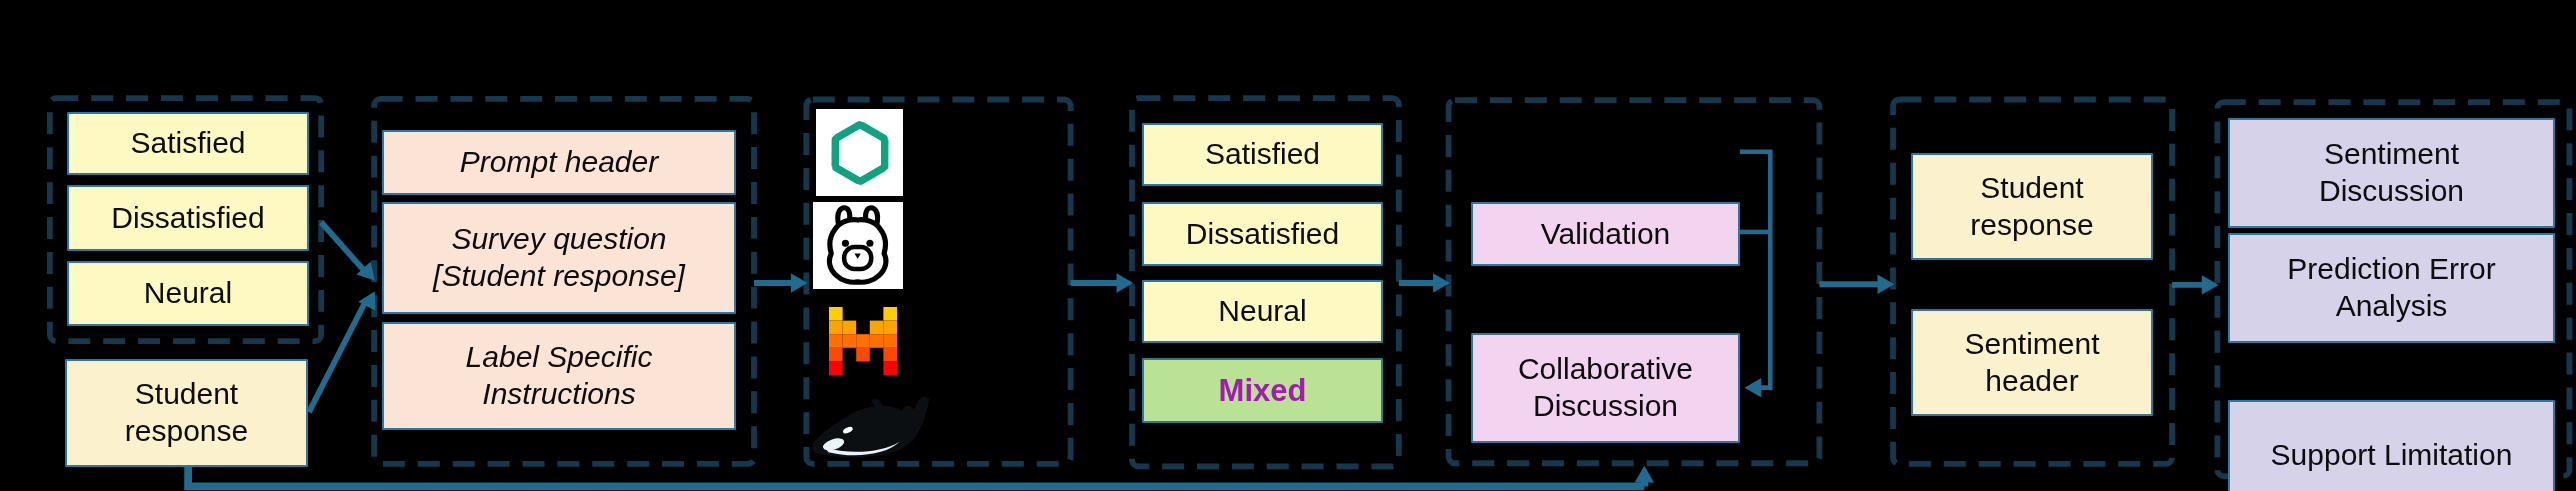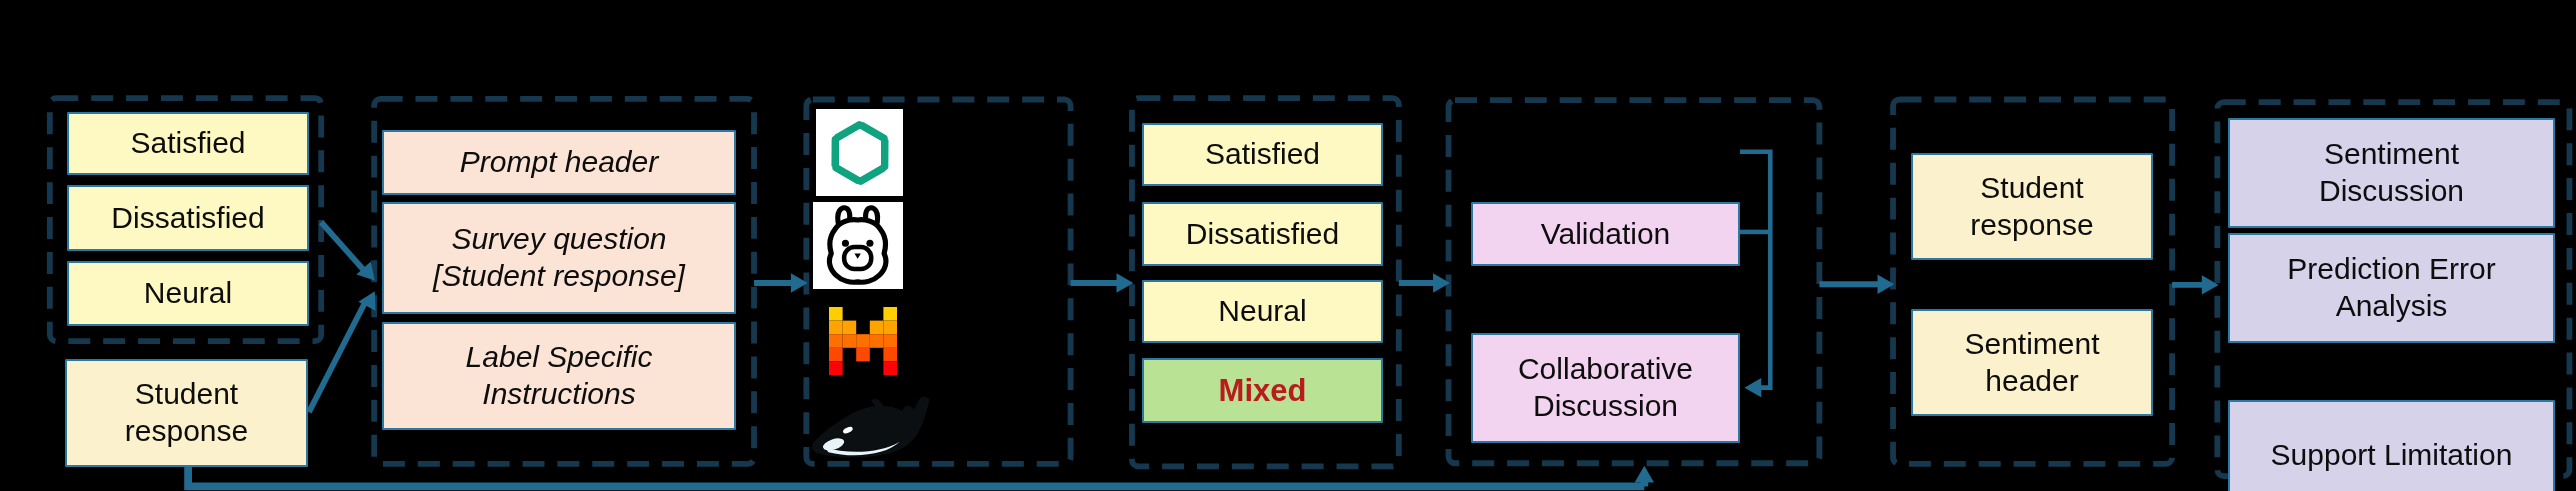--- a/index.html
+++ b/index.html
@@ -20,21 +20,21 @@
     font-size:30px;font-weight:500;line-height:1.22;
     text-align:center;
     border-radius:1.3px;
   }
   .fill-blue{background:#fef9c3;}
   .fill-yellow{background:#FBF2CD;}
   .fill-peach{background:#FBE4D5;font-style:italic;}
   .fill-green{background:#B9E295;}
   .fill-pink{background:#F2D4F0;}
   .fill-lavender{background:#D5D2EA;}
-  .mixed-text{color:#b91c1c;font-weight:bold;font-size:31px;}
+  .mixed-text{color:#a21caf;font-weight:bold;font-size:31px;}
   .tile{position:absolute;background:#ffffff;display:flex;align-items:center;justify-content:center;}
   .icon-abs{position:absolute;}
 </style>
 </head>
 <body>
 
 <div id="stage">
 
   <svg id="underlay" width="2576" height="491" viewBox="0 0 3987 760">
     <g fill="none" stroke="#16384E" stroke-width="9" stroke-dasharray="34 20">

